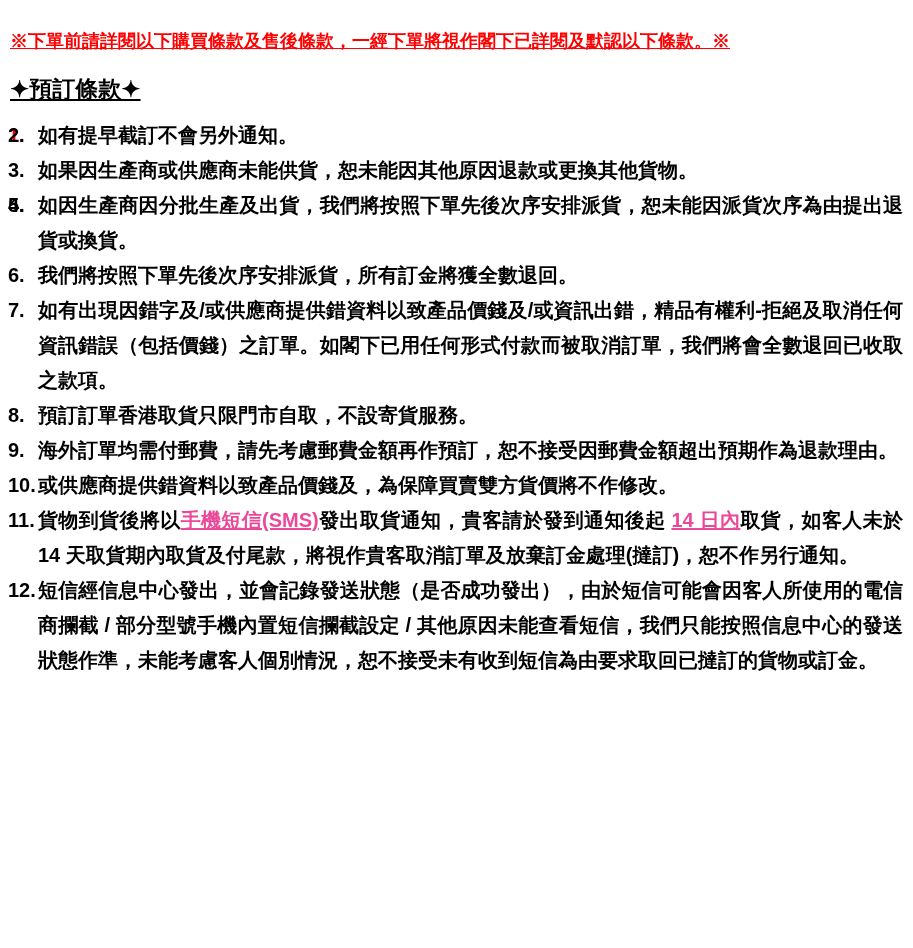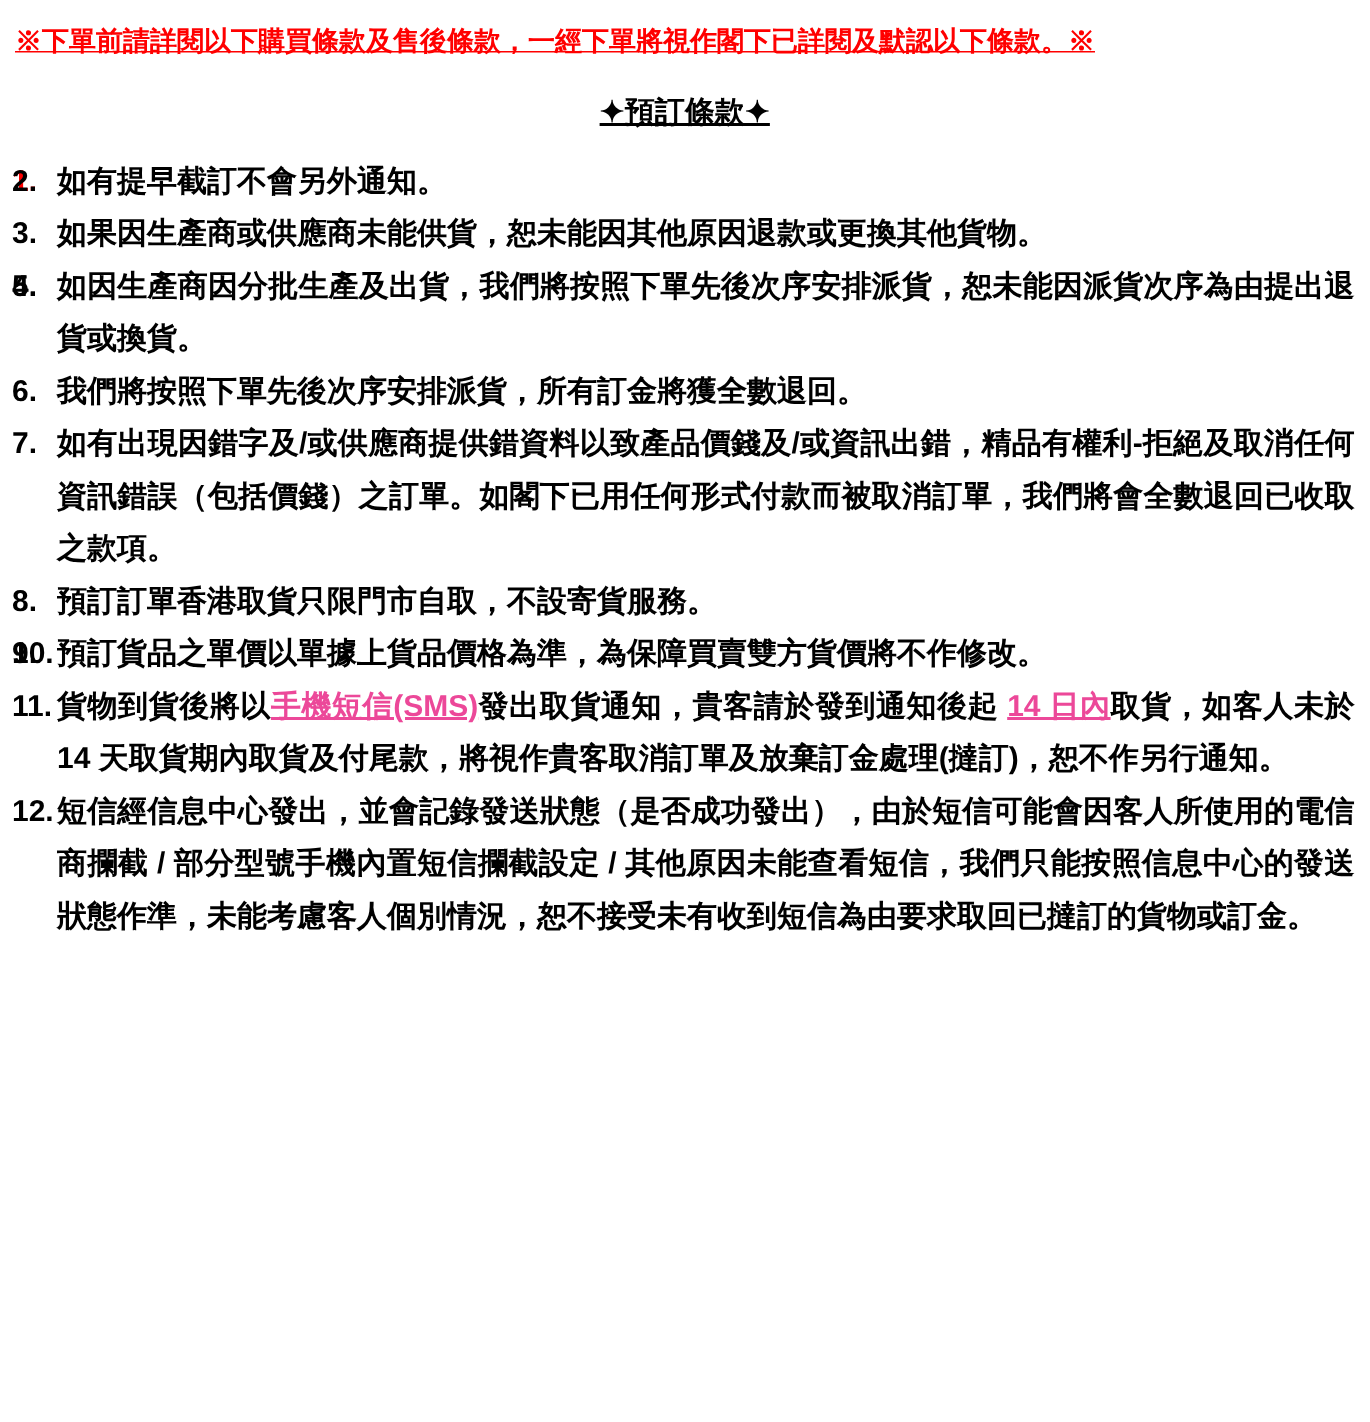--- a/index.html
+++ b/index.html
@@ -9,38 +9,37 @@
   }
   body {
     font-family: "Liberation Sans", sans-serif;
     font-weight: 700;
     color: #000000;
     -webkit-font-smoothing: antialiased;
   }
   .doc {
     width: 913px;
     box-sizing: border-box;
-    padding: 10px 10px 14px 8px;
+    padding: 24px 10px 14px 8px;
     background: #ffffff;
   }
   .doc-title {
     font-size: 18px;
     line-height: 30px;
     color: #ff0000;
     text-decoration: underline;
     margin: 2px 0 18px 2px;
     letter-spacing: 0;
   }
   .section-title {
-    font-size: 20px;
+    font-size: 23px;
     line-height: 30px;
     color: #000000;
     text-decoration: underline;
     margin: 0 0 14px 2px;
-    text-align: center;
   }
   .terms-list {
     list-style: none;
     margin: 0;
     padding: 0;
     font-size: 20px;
     line-height: 35px;
   }
   .term-item {
     position: relative;
@@ -74,18 +73,18 @@
   <div class="section-title">✦預訂條款✦</div>
   <ol class="terms-list" id="terms-list">
       <li class="term-item red"><span class="term-num">1.</span></li>
       <li class="term-item"><span class="term-num">2.</span><span class="term-text"><span class="seg">如有提早截訂不會另外通知。</span></span></li>
       <li class="term-item"><span class="term-num">3.</span><span class="term-text"><span class="seg">如果因生產商或供應商未能供貨，恕未能因其他原因退款或更換其他貨物。</span></span></li>
       <li class="term-item"><span class="term-num">4.</span></li>
       <li class="term-item"><span class="term-num">5.</span><span class="term-text"><span class="seg">如因生產商因分批生產及出貨，我們將按照下單先後次序安排派貨，恕未能因派貨次序為由提出退貨或換貨。</span></span></li>
       <li class="term-item"><span class="term-num">6.</span><span class="term-text"><span class="seg">我們將按照下單先後次序安排派貨，所有訂金將獲全數退回。</span></span></li>
       <li class="term-item"><span class="term-num">7.</span><span class="term-text"><span class="seg">如有出現因錯字及/或供應商提供錯資料以致產品價錢及/或資訊出錯，精品有權利-拒絕及取消任何資訊錯誤（包括價錢）之訂單。如閣下已用任何形式付款而被取消訂單，我們將會全數退回已收取之款項。</span></span></li>
       <li class="term-item"><span class="term-num">8.</span><span class="term-text"><span class="seg">預訂訂單香港取貨只限門市自取，不設寄貨服務。</span></span></li>
-      <li class="term-item"><span class="term-num">9.</span></li>
-      <li class="term-item"><span class="term-num">10.</span><span class="term-text"><span class="seg">預訂貨品之單價以單據上貨品價格為準，為保障買賣雙方貨價將不作修改。</span></span></li>
+      <li class="term-item"><span class="term-num">9.</span><span class="term-text"><span class="seg">海外訂單均需付郵費，請先考慮郵費金額再作預訂，恕不接受因郵費金額超出預期作為退款理由。</span></span></li>
+      <li class="term-item"><span class="term-num">10.</span><span class="term-text"><span class="seg">或供應商提供錯資料以致產品價錢及，為保障買賣雙方貨價將不作修改。</span></span></li>
       <li class="term-item"><span class="term-num">11.</span><span class="term-text"><span class="seg">貨物到貨後將以</span><span class="hl">手機短信(SMS)</span><span class="seg">發出取貨通知，貴客請於發到通知後起 </span><span class="hl">14 日內</span><span class="seg">取貨，如客人未於 14 天取貨期內取貨及付尾款，將視作貴客取消訂單及放棄訂金處理(撻訂)，恕不作另行通知。</span></span></li>
       <li class="term-item"><span class="term-num">12.</span><span class="term-text"><span class="seg">短信經信息中心發出，並會記錄發送狀態（是否成功發出），由於短信可能會因客人所使用的電信商攔截 / 部分型號手機內置短信攔截設定 / 其他原因未能查看短信，我們只能按照信息中心的發送狀態作準，未能考慮客人個別情況，恕不接受未有收到短信為由要求取回已撻訂的貨物或訂金。</span></span></li>
     </ol>
 </div>
 
 </body></html>

